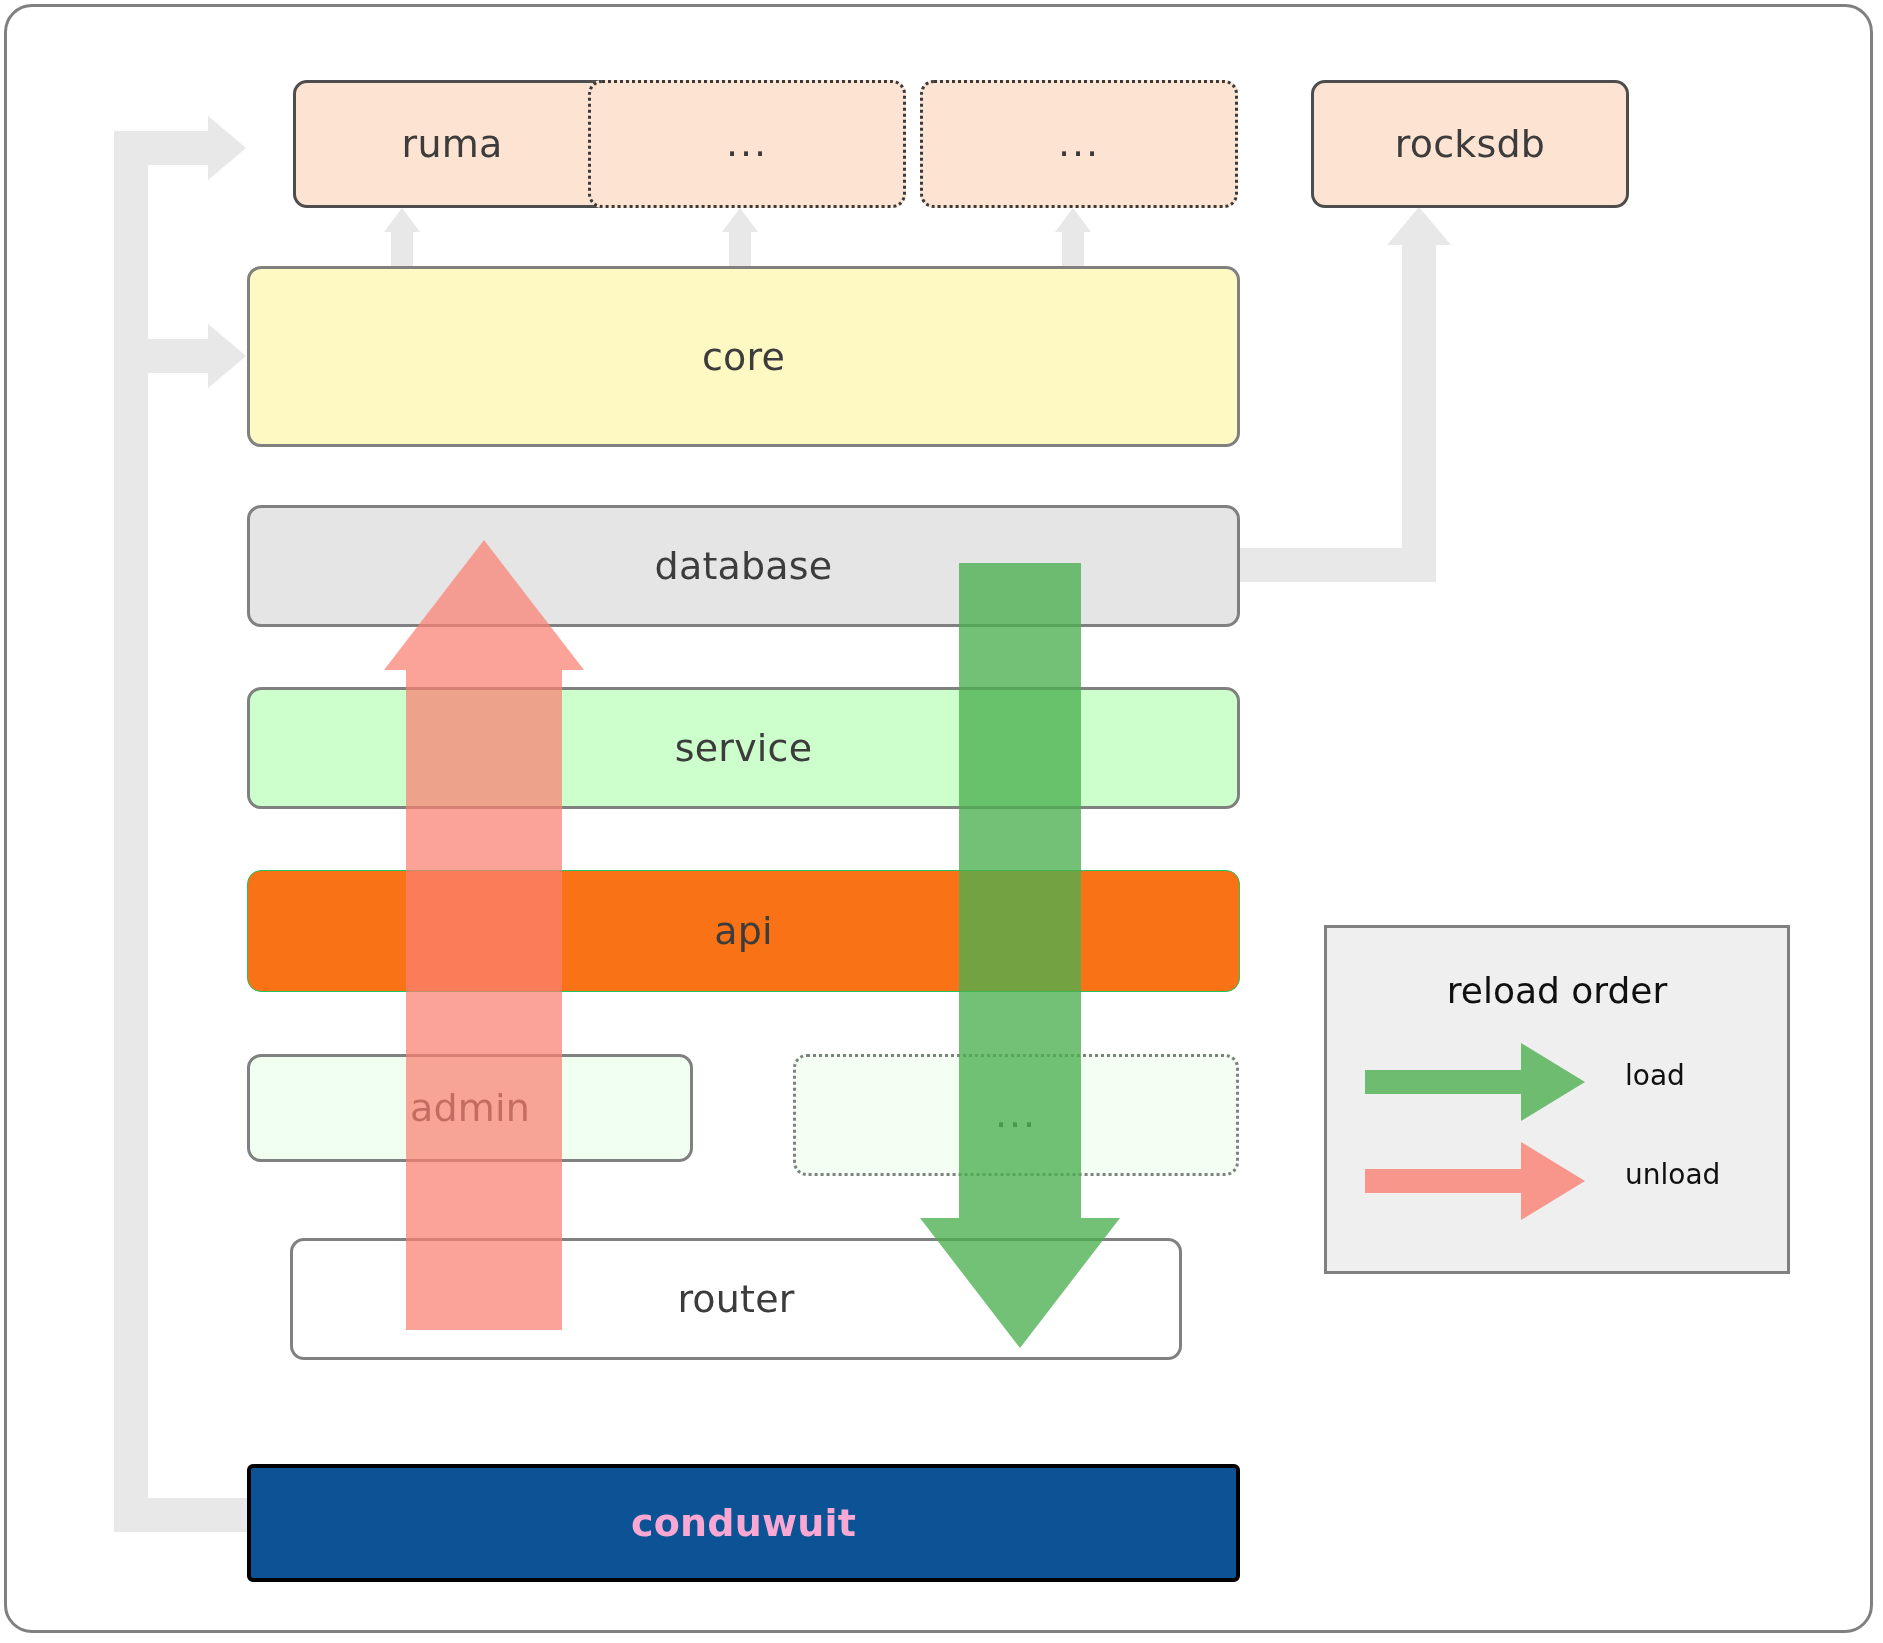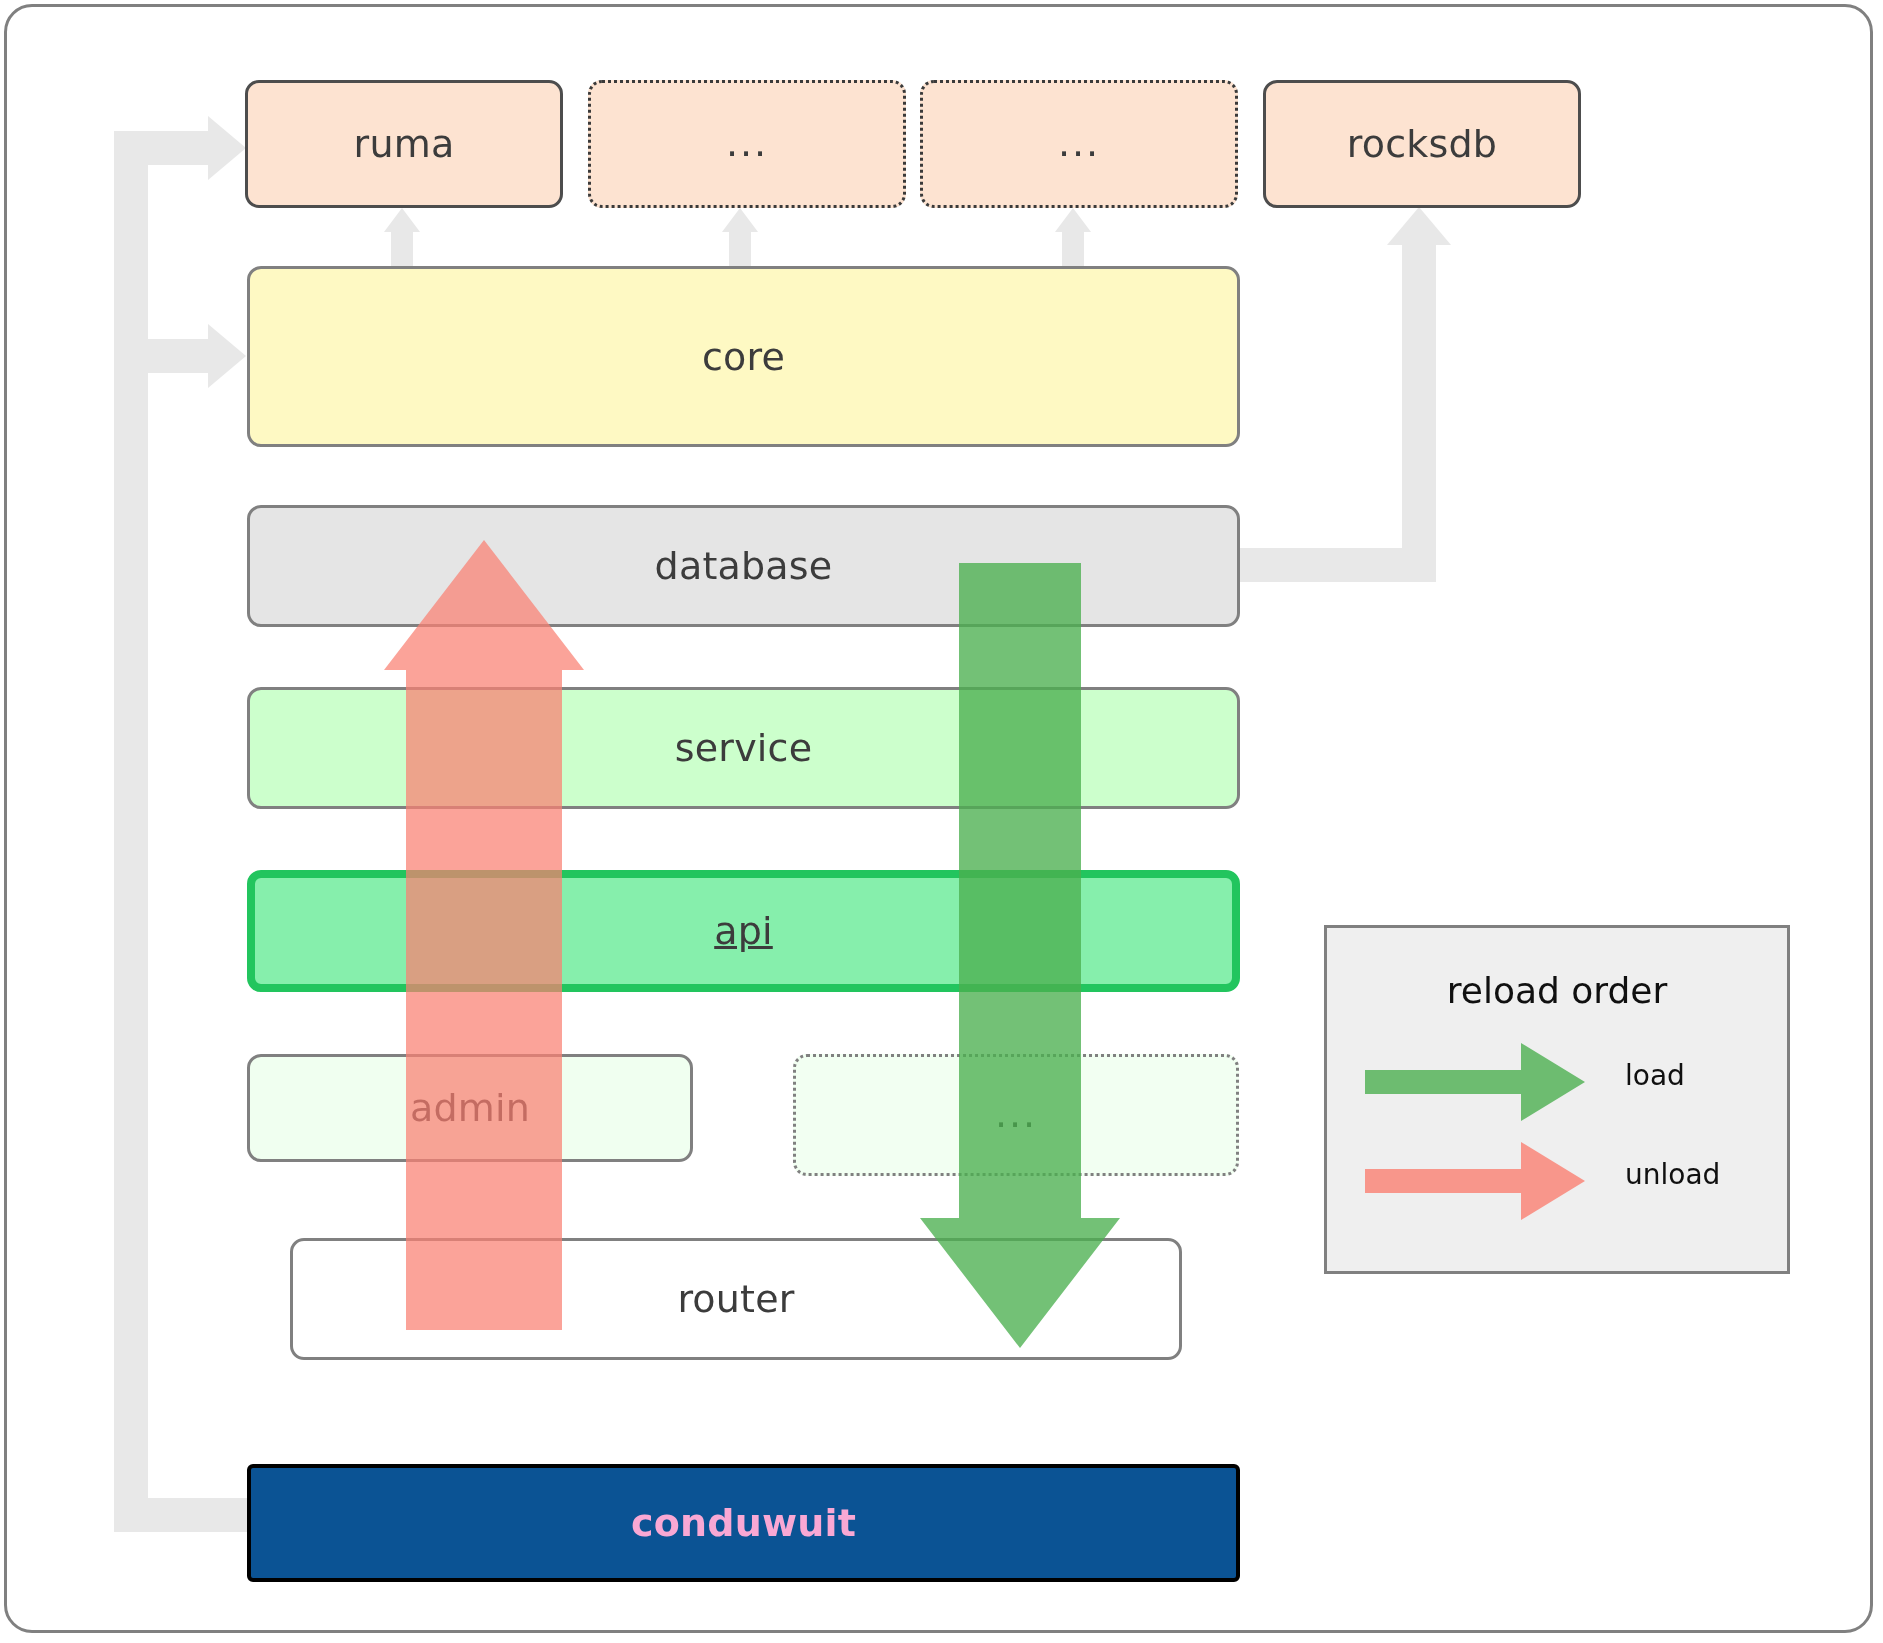--- a/index.html
+++ b/index.html
@@ -35,41 +35,41 @@
     align-items: center;
     justify-content: center;
     border-radius: 14px;
     font-size: 38px;
     color: #3c3c3c;
     letter-spacing: 0.2px;
   }
   .node-dep {
     background: #fde3d1;
     border: 3px solid #4d4d4d;
+    margin-left: 48px;
   }
   .node-dep-dotted {
     background: #fde3d1;
     border: 3px dotted #3a3a3a;
   }
   .node-core {
     background: #fef9c3;
     border: 3px solid #808080;
   }
   .node-database {
     background: #e5e5e5;
     border: 3px solid #808080;
   }
   .node-service {
     background: #ccffcc;
     border: 3px solid #808080;
   }
   .node-api {
-    background: #86efac;
-    border: 8px solid #22c55e;
-    text-decoration: underline;
+    background: #f97316;
+    border: 1px solid #22c55e;
   }
   .node-admin {
     background: #f0fff0;
     border: 3px solid #808080;
   }
   .node-dots-light {
     background: #f2fff2;
     border: 3px dotted #808080;
   }
   .node-router {

